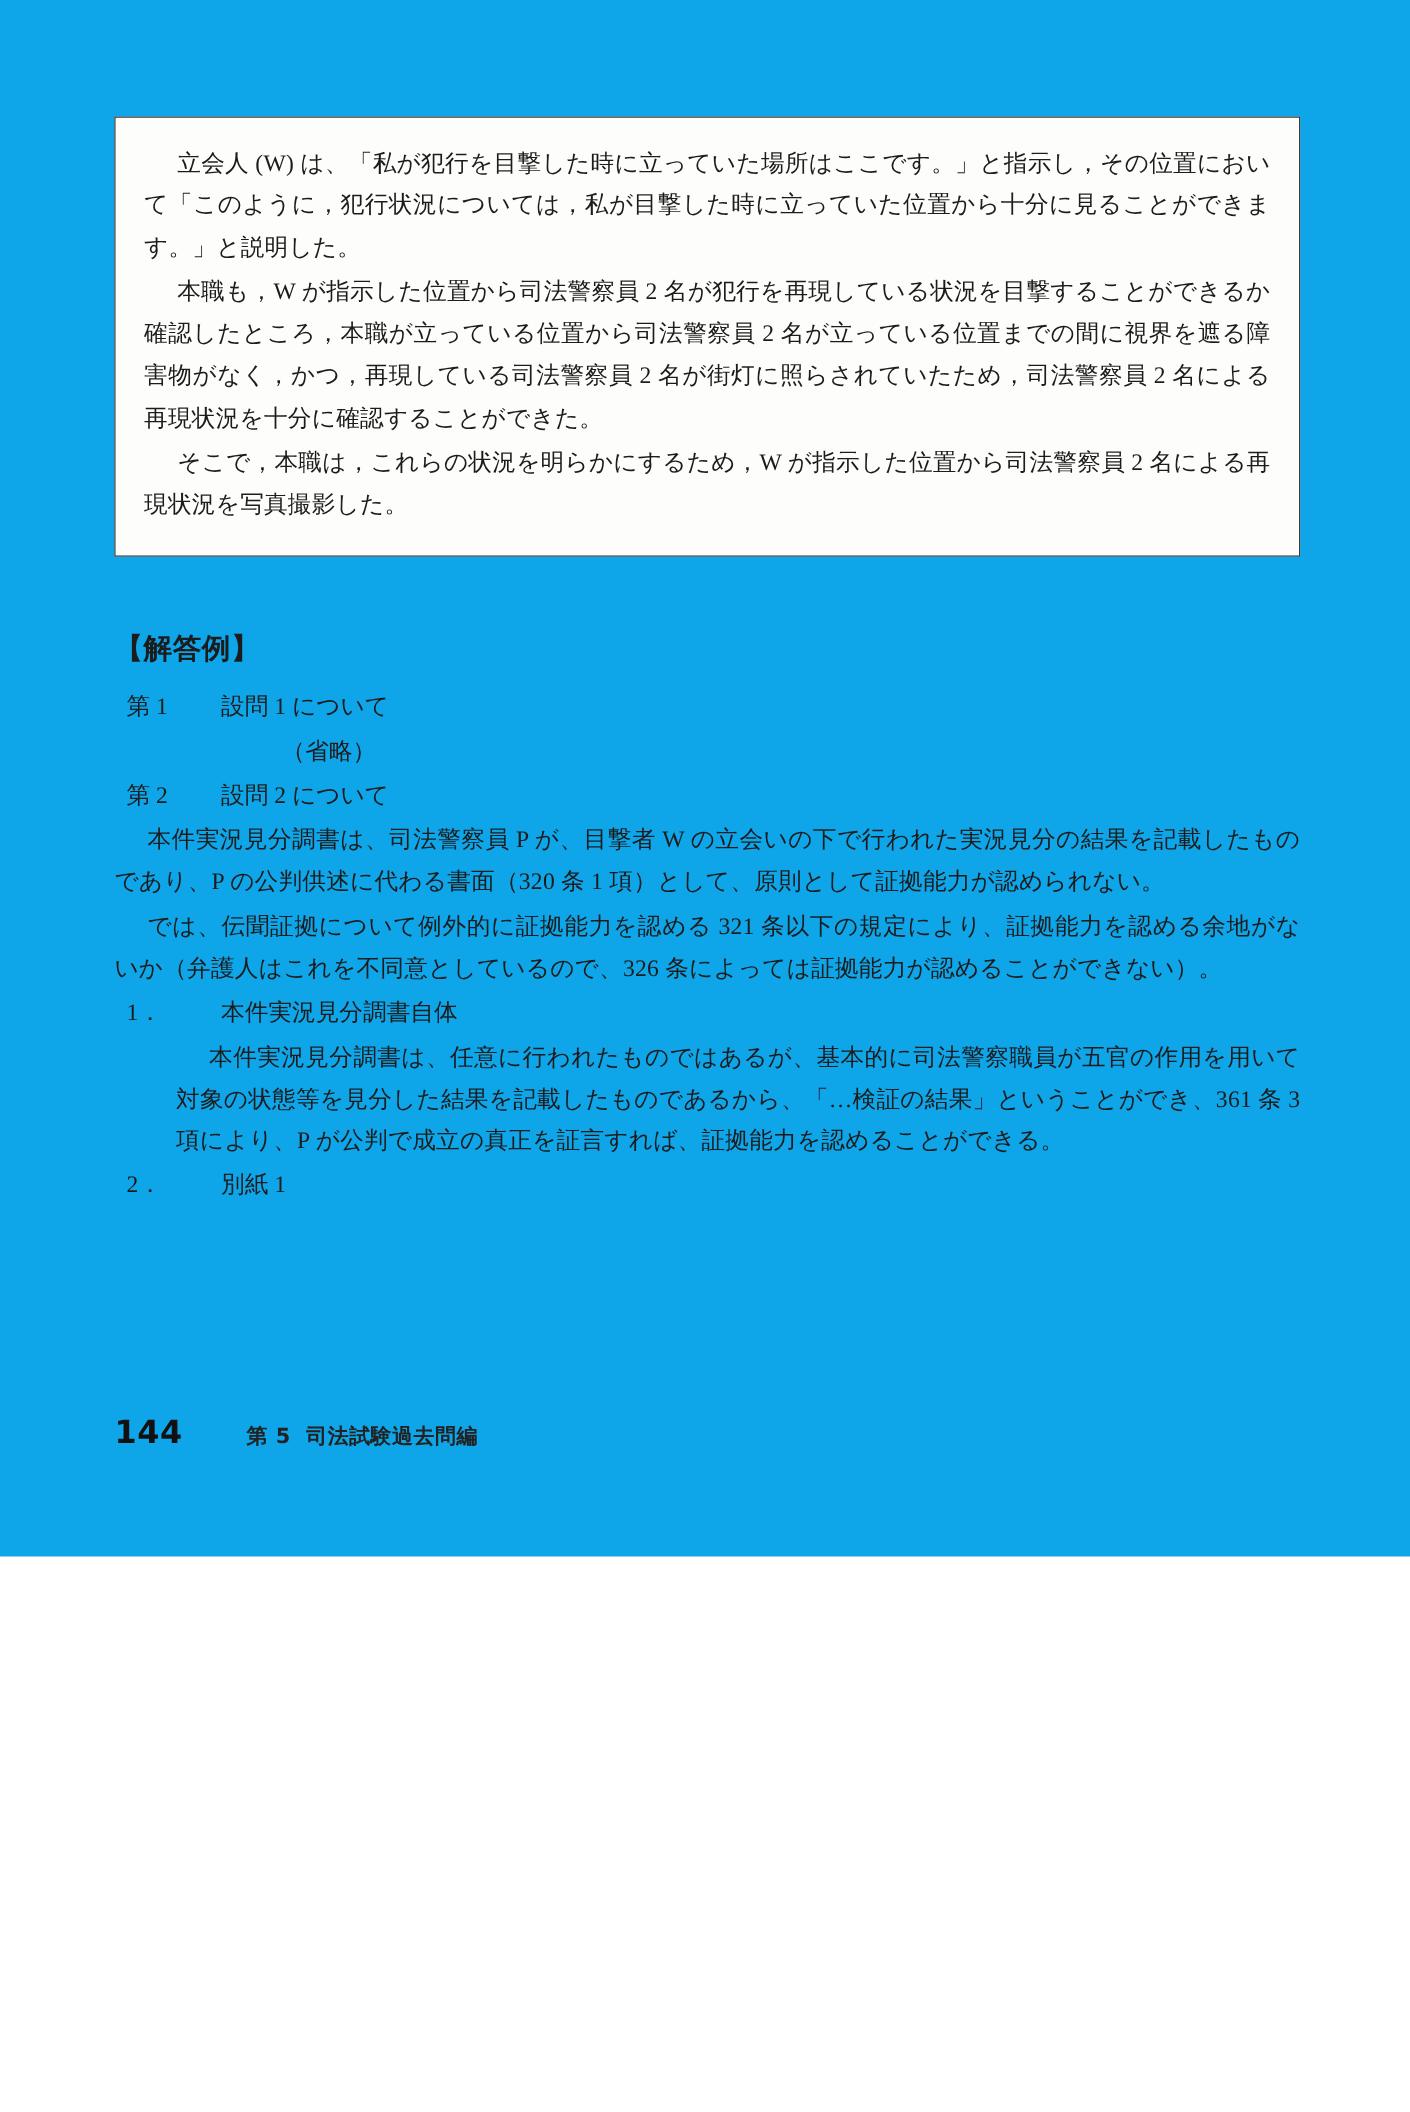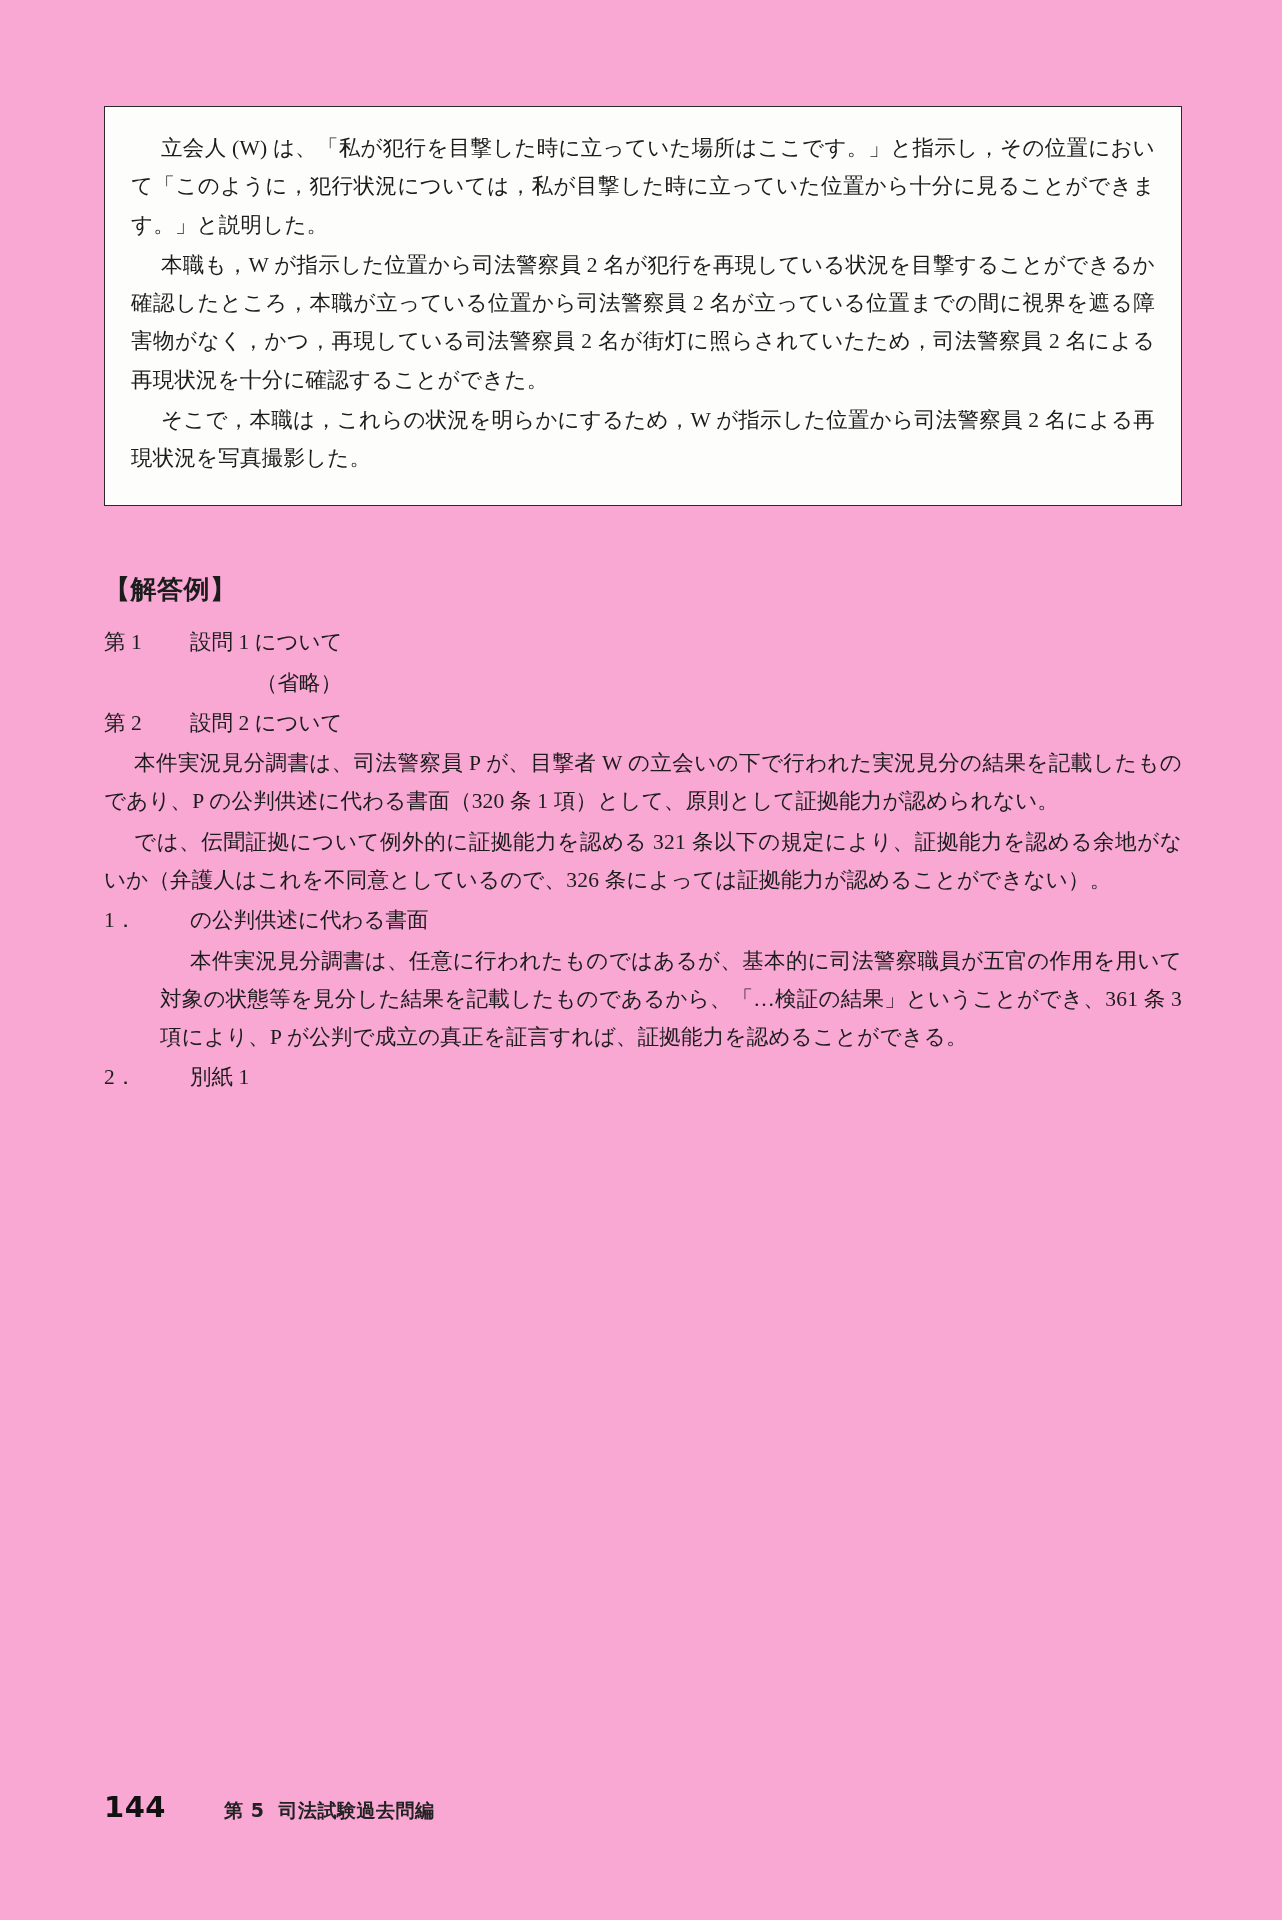--- a/index.html
+++ b/index.html
@@ -12,22 +12,22 @@
     height: 1920px;
     font-family: "Liberation Serif", "DejaVu Serif", serif;
     color: #1c1c1c;
     position: relative;
     overflow: hidden;
   }
   .page {
     position: absolute;
     left: 0; top: 0;
     width: 1282px;
-    height: 1920px;
-    background: #f9a8d4;
+    height: 1415px;
+    background: #0ea5e9;
   }
   .content {
     position: absolute;
     left: 104px;
     top: 106px;
     width: 1078px;
   }
 
   
   .quote-box {
@@ -55,21 +55,21 @@
     font-family: "DejaVu Sans", "Liberation Sans", sans-serif;
     font-size: 26px;
     font-weight: bold;
     letter-spacing: 0.5px;
     margin: 0 0 16px 0;
   }
   .heading-row {
     display: flex;
     font-size: 21.5px;
     line-height: 1.78;
-    margin: 0 0 2px 0;
+    margin: 0 0 2px 11px;
   }
   .heading-row .num {
     width: 86px;
     flex: 0 0 86px;
   }
   .heading-row .txt {
     flex: 1 1 auto;
   }
   .sub-note {
     font-size: 21.5px;
@@ -142,21 +142,21 @@
       <div class="heading-row">
         <span class="num">第 2</span>
         <span class="txt">設問 2 について</span>
       </div>
 
       <div class="body-para">本件実況見分調書は、司法警察員 P が、目撃者 W の立会いの下で行われた実況見分の結果を記載したものであり、P の公判供述に代わる書面（320 条 1 項）として、原則として証拠能力が認められない。</div>
       <div class="body-para">では、伝聞証拠について例外的に証拠能力を認める 321 条以下の規定により、証拠能力を認める余地がないか（弁護人はこれを不同意としているので、326 条によっては証拠能力が認めることができない）。</div>
 
       <div class="heading-row">
         <span class="num">1．</span>
-        <span class="txt">の公判供述に代わる書面</span>
+        <span class="txt">本件実況見分調書自体</span>
       </div>
 
       <div class="body-para nested">本件実況見分調書は、任意に行われたものではあるが、基本的に司法警察職員が五官の作用を用いて対象の状態等を見分した結果を記載したものであるから、「…検証の結果」ということができ、361 条 3 項により、P が公判で成立の真正を証言すれば、証拠能力を認めることができる。</div>
 
       <div class="heading-row">
         <span class="num">2．</span>
         <span class="txt">別紙 1</span>
       </div>
 
 

